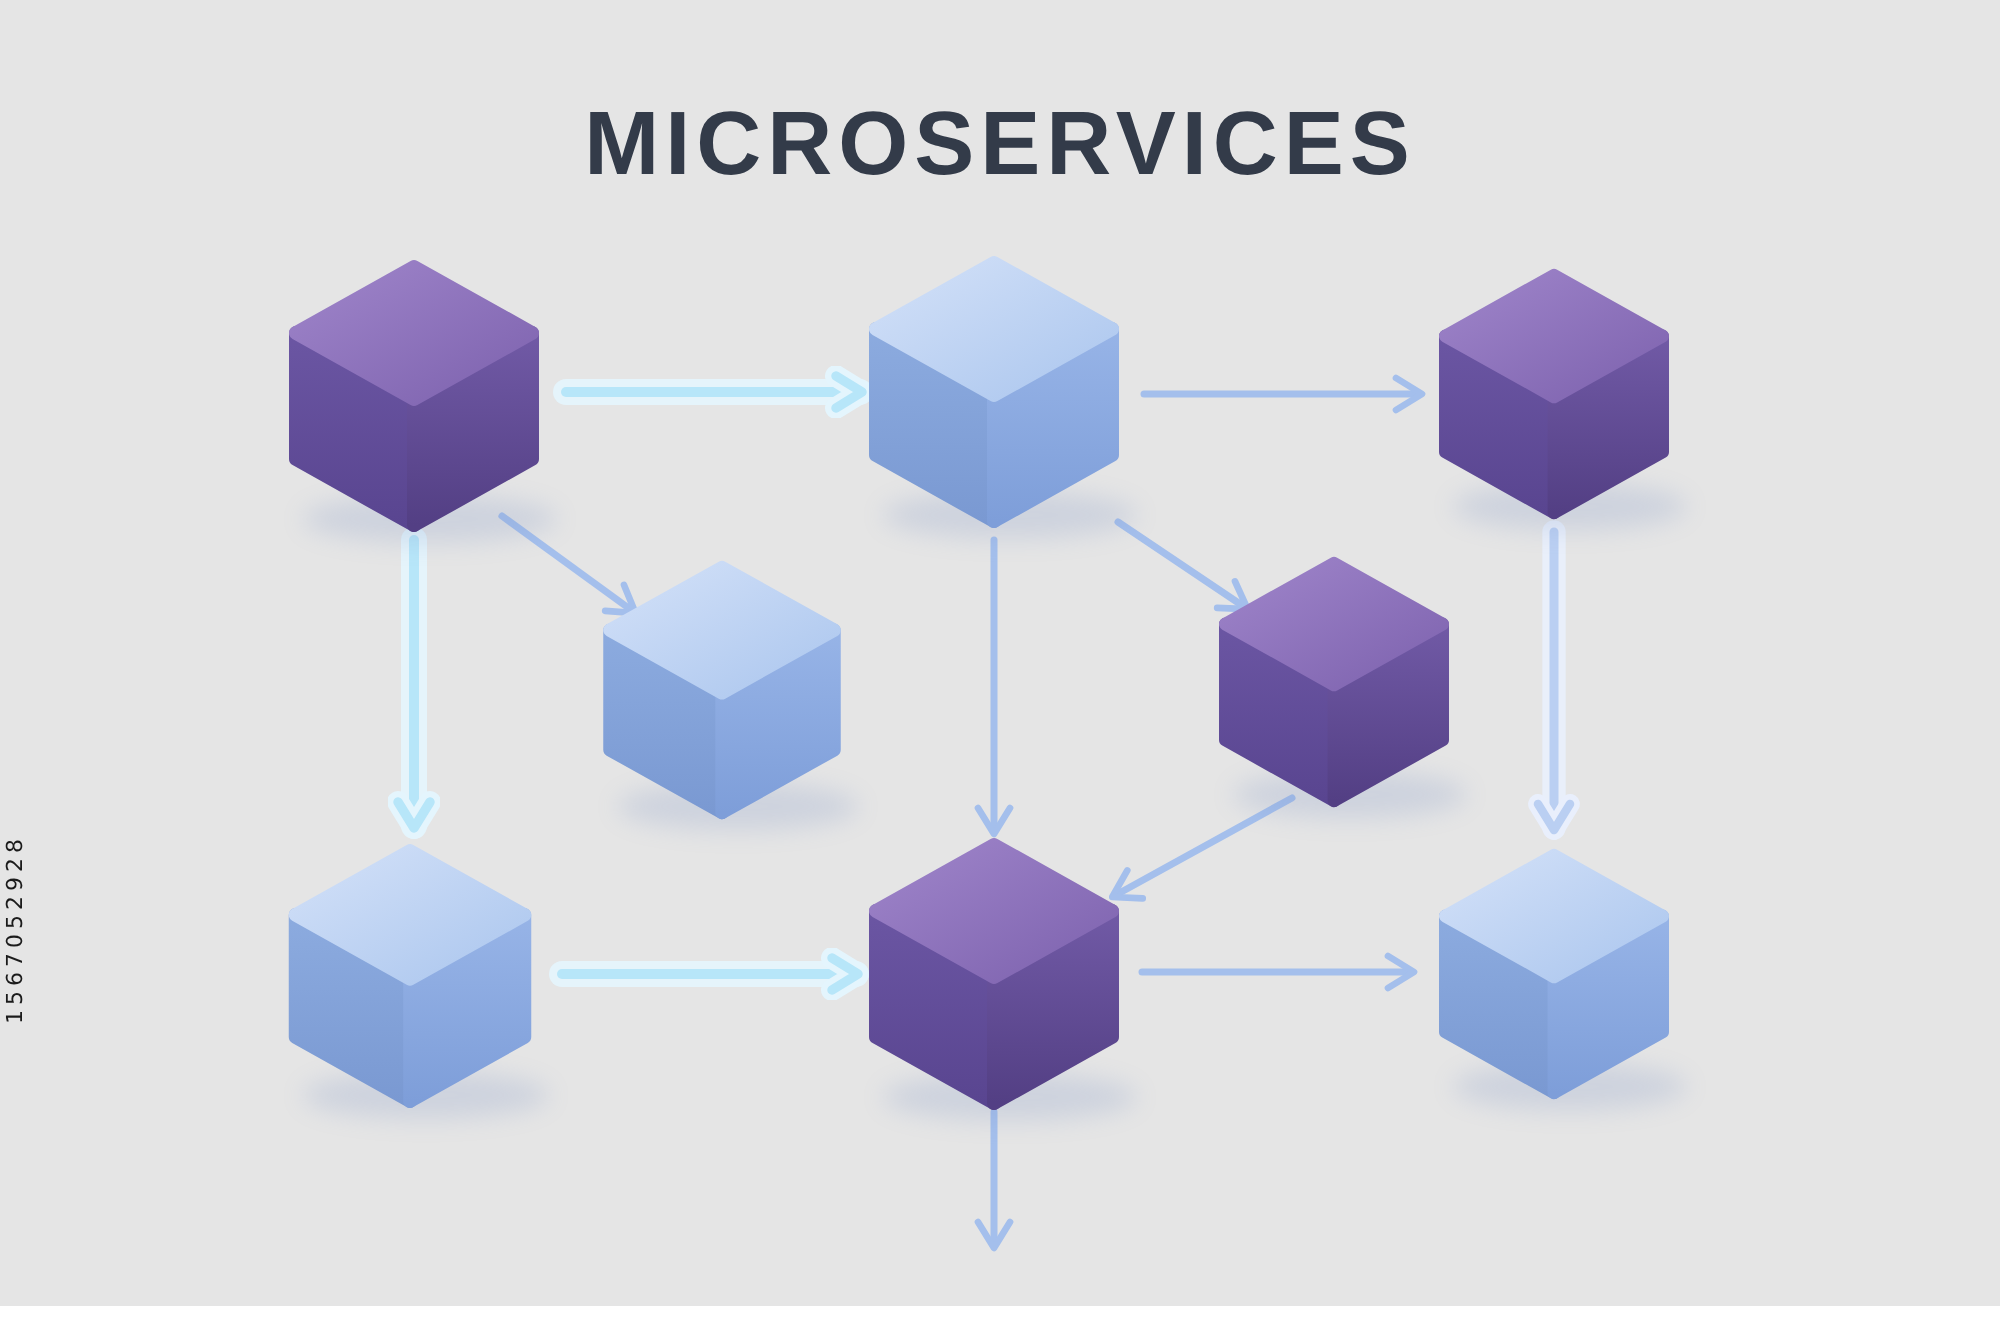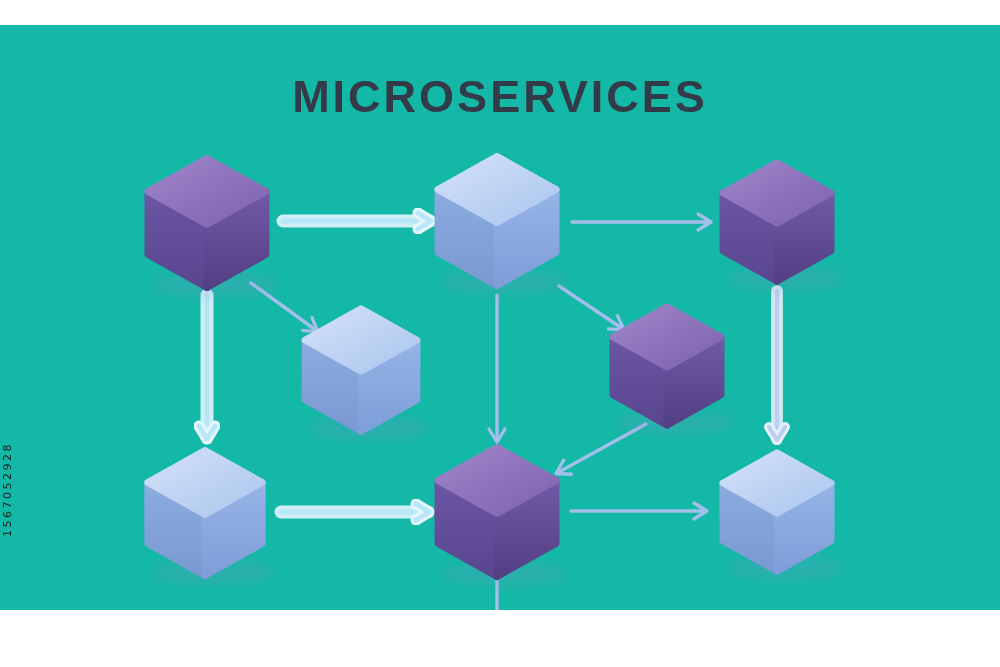--- a/index.html
+++ b/index.html
@@ -1,23 +1,22 @@
 <!DOCTYPE html>
 <html><head>
 <meta charset="utf-8">
 <style>
   html, body { margin: 0; padding: 0; background: #ffffff; }
   .page {
     position: relative;
     width: 1000px;
-    height: 585px;
-    background: #14b8a6;
+    height: 653px;
+    background: #e5e5e5;
     overflow: hidden;
     font-family: "Liberation Sans", sans-serif;
-    margin-top: 25px;
   }
   .title {
     position: absolute;
     top: 46px;
     left: 0;
     width: 100%;
     text-align: center;
     font-size: 45px;
     font-weight: bold;
     letter-spacing: 3px;

